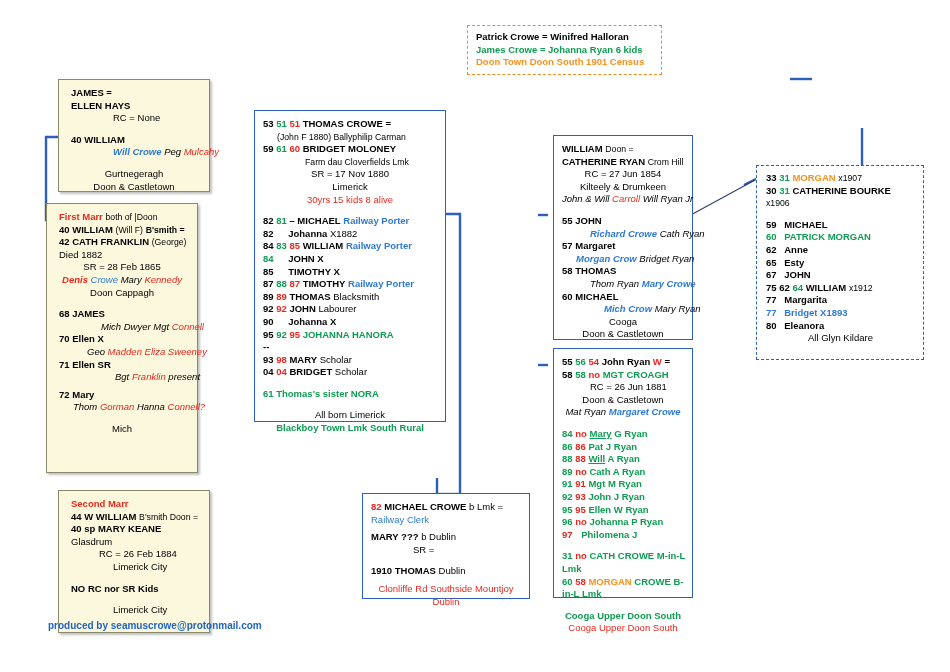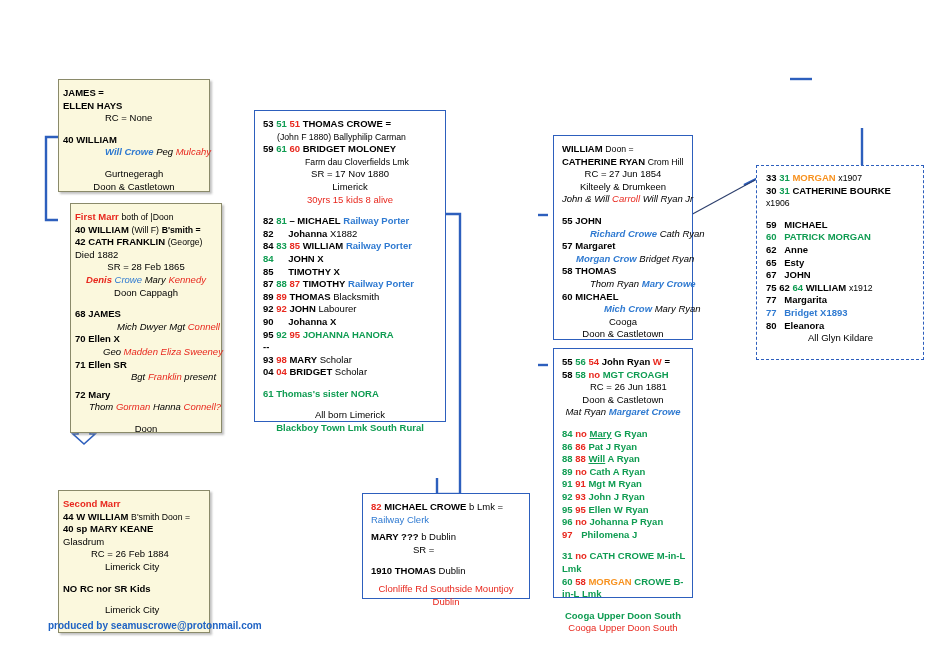--- a/index.html
+++ b/index.html
@@ -25,21 +25,21 @@
     position: absolute;
     box-sizing: border-box;
     font-size: 9.5px;
     line-height: 12.6px;
     color: #000;
   }
   .box-yellow {
     background: #fbf8dd;
     border: 1px solid #8a8a6a;
     box-shadow: 2px 2px 2px rgba(120,120,120,0.45);
-    padding: 7px 4px;
+    padding: 7px 12px;
   }
   .box-blue {
     background: #ffffff;
     border: 1.4px solid #2d5fbd;
     padding: 7px 8px;
   }
   .box-dashed-orange {
     background: #ffffff;
     border: 1.7px dashed #f08c22;
     padding: 5px 8px;
@@ -131,38 +131,43 @@
     </g>
 
     <g stroke="#2d3f6d" stroke-width="1.1" fill="none">
       <path d="M 755,180 L 632,247"></path>
     </g>
     <g fill="#2d3f6d" stroke="none">
       <path d="M 630,248 l 13,-2.5 l -4,-2.8 l -1,-4.6 Z"></path>
     </g>
   </svg>
 
+  <div class="box box-dashed-orange" style="left:467px; top:25px; width:195px;">
+    <div class="row b c-black">Patrick Crowe = Winifred Halloran</div>
+    <div class="row b c-green">James Crowe = Johanna Ryan 6 kids</div>
+    <div class="row b c-orange">Doon Town Doon South 1901 Census</div>
+  </div>
 
 
   <div class="box box-yellow" style="left:58px; top:79px; width:152px; height:113px;">
     <div class="row b">JAMES =</div>
     <div class="row b">ELLEN HAYS</div>
     <div class="row ind3">RC = None</div>
     <div class="gap"></div>
     <div class="row"><span class="b">40</span>
       <span class="b">WILLIAM</span></div>
     <div class="row ind3"><span class="b i c-blue">Will Crowe</span>
       <span class="i">Peg</span>
       <span class="i c-red">Mulcahy</span></div>
     <div class="gap"></div>
     <div class="row ctr">Gurtnegeragh</div>
     <div class="row ctr">Doon &amp; Castletown</div>
   </div>
 
-  <div class="box box-yellow" style="left:70px; top:203px; width:152px; height:230px;">
+  <div class="box box-yellow" style="left:46px; top:203px; width:152px; height:270px;">
     <div class="row"><span class="b c-red">First Marr</span>
       <span class="sm">both of |Doon</span></div>
     <div class="row"><span class="b">40 WILLIAM</span>
       <span class="sm">(Will F)</span>
       <span class="b sm">B'smith =</span></div>
     <div class="row"><span class="b">42 CATH FRANKLIN</span>
       <span class="sm">(George)</span></div>
     <div class="row rgt">Died 1882</div>
     <div class="row ctr">SR = 28 Feb 1865</div>
     <div class="row ctr"><span class="b i c-red">Denis</span>
@@ -187,21 +192,21 @@
         <span class="i">present</span></div>
       <div class="gap-sm"></div>
       <div class="row"><span class="b">72</span>
         <span class="b">Mary</span></div>
       <div class="row ind1"><span class="i">Thom</span>
         <span class="i c-red">Gorman</span>
         <span class="i">Hanna</span>
         <span class="i c-red">Connell?</span></div>
     </div>
     <div class="gap"></div>
-    <div class="row ctr">Doon</div>
+    <div class="row ctr">Mich</div>
   </div>
 
   <div class="box box-yellow" style="left:58px; top:442px; width:152px; height:143px;margin-top:48px;">
     <div class="row b c-red">Second Marr</div>
     <div class="row"><span class="b">44 W</span>
       <span class="b">WILLIAM</span>
       <span class="sm">B'smith Doon =</span></div>
     <div class="row b">40 sp MARY KEANE</div>
     <div class="row">Glasdrum</div>
     <div class="row ind2">RC =  26 Feb 1884</div>

